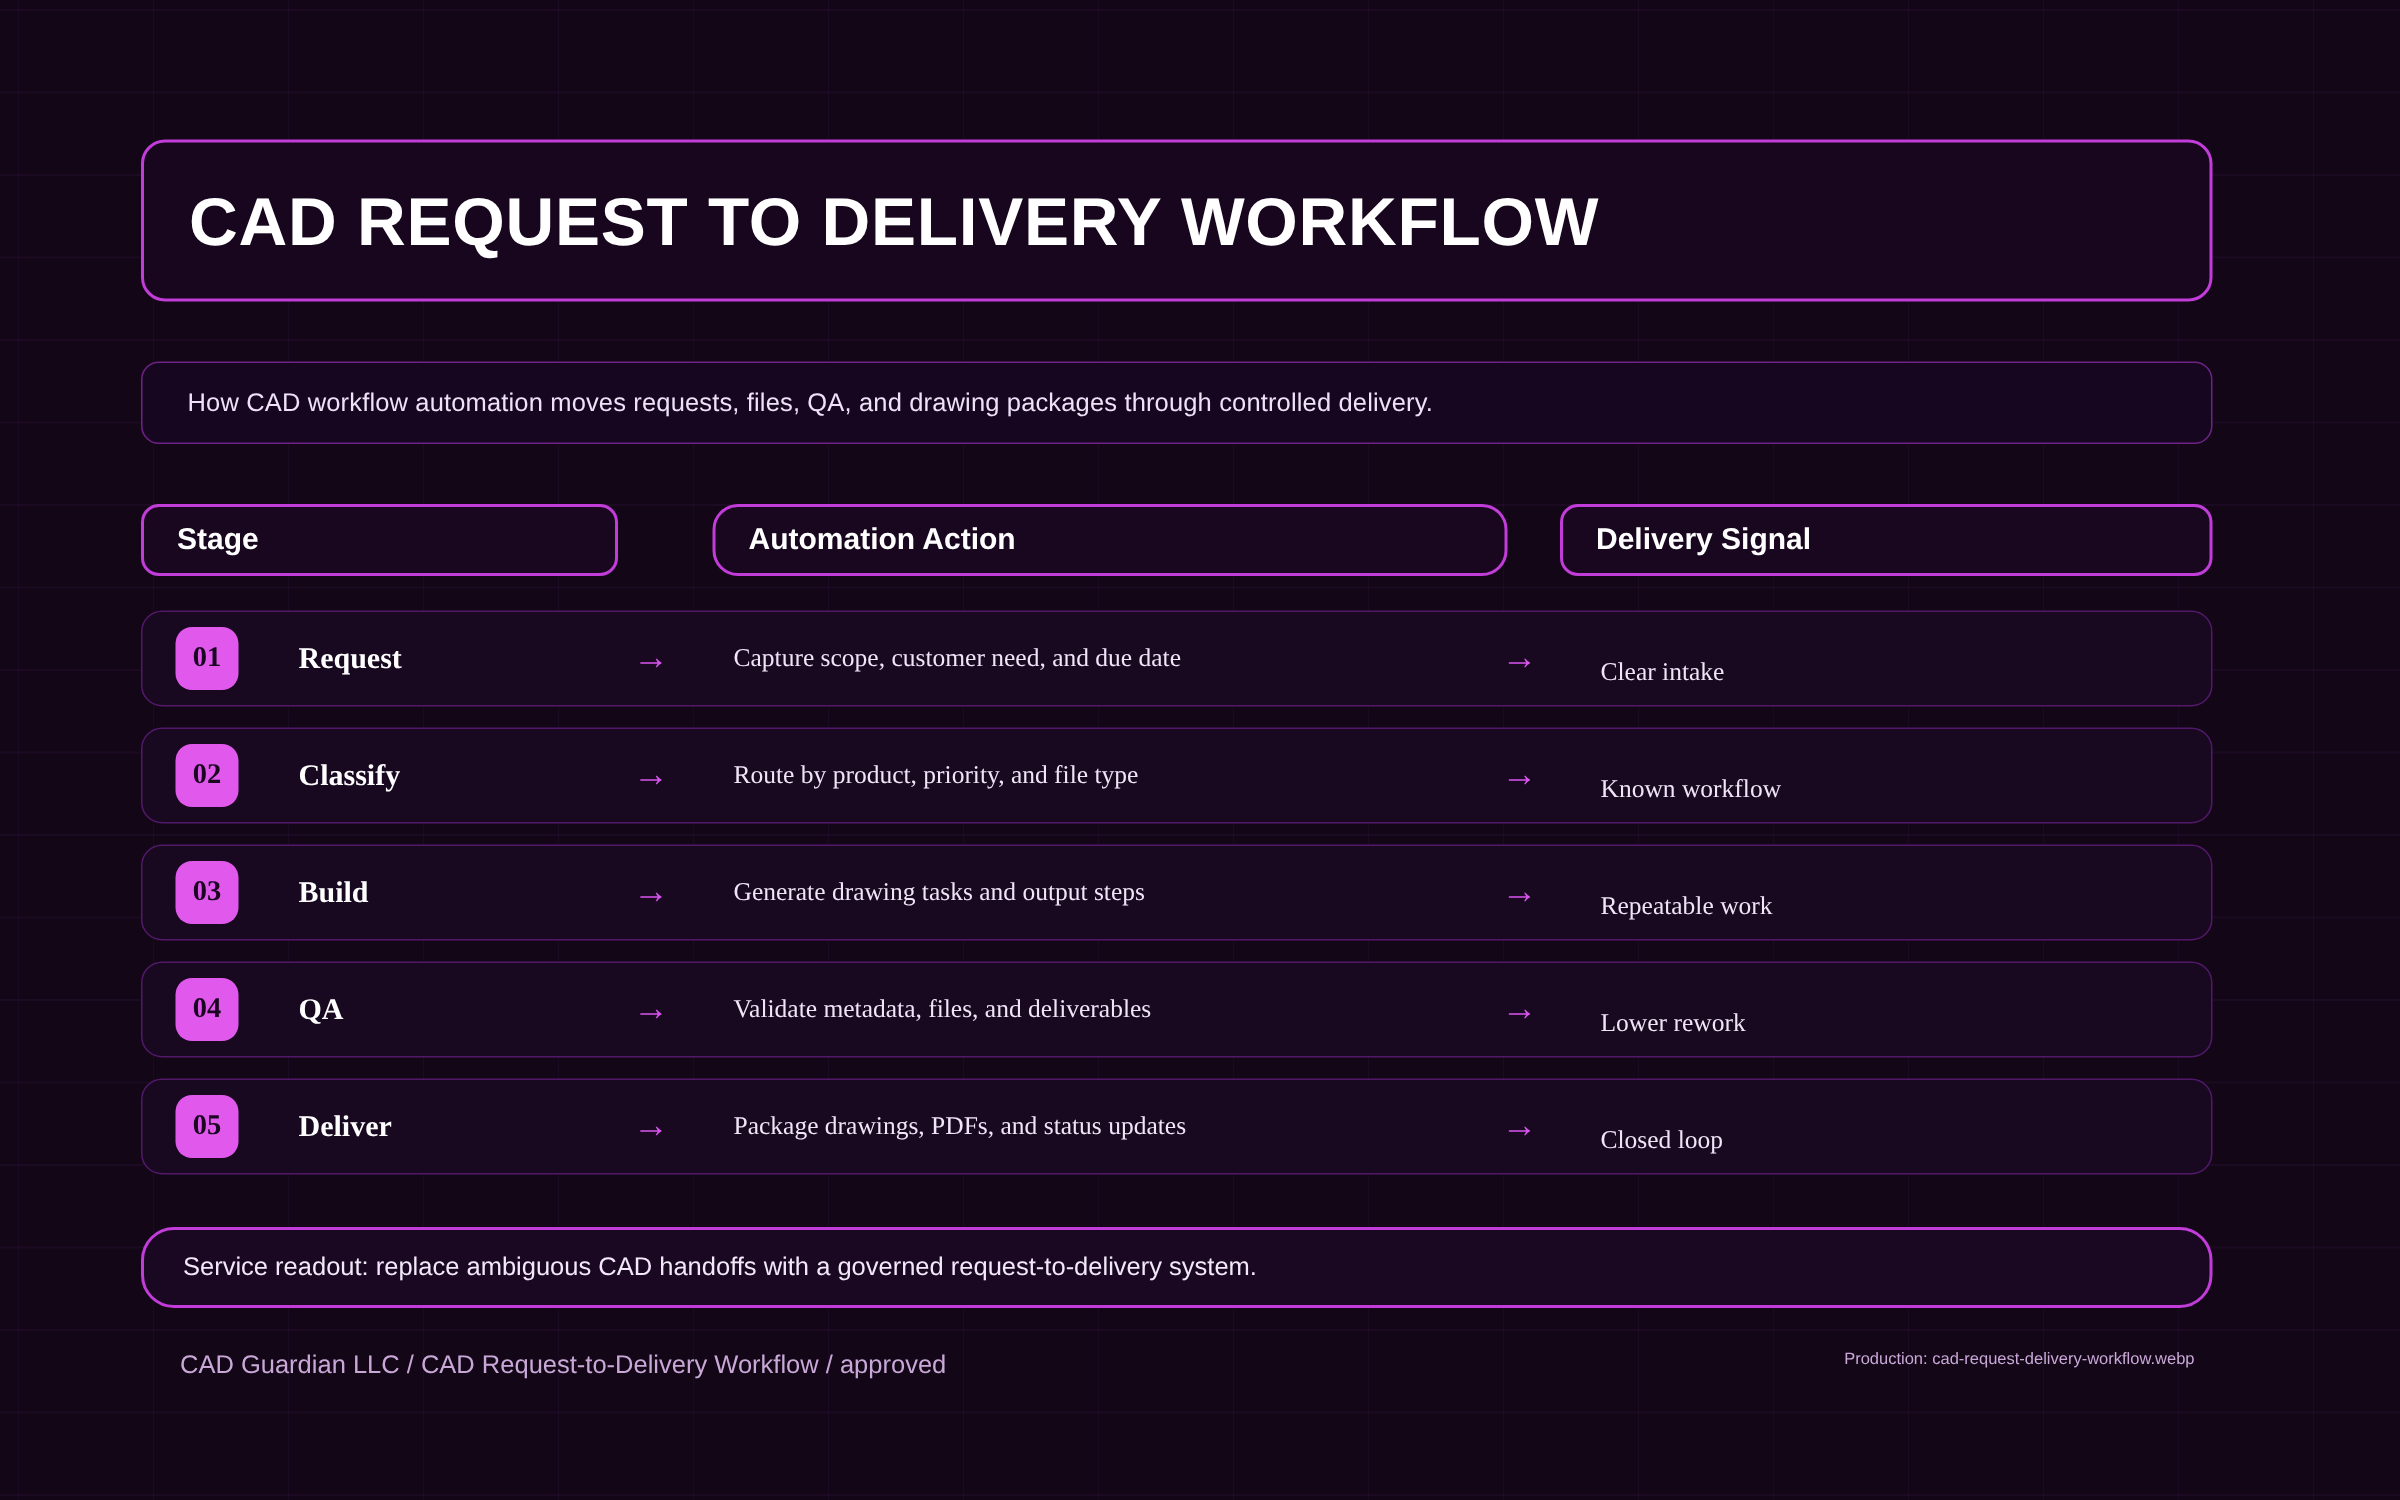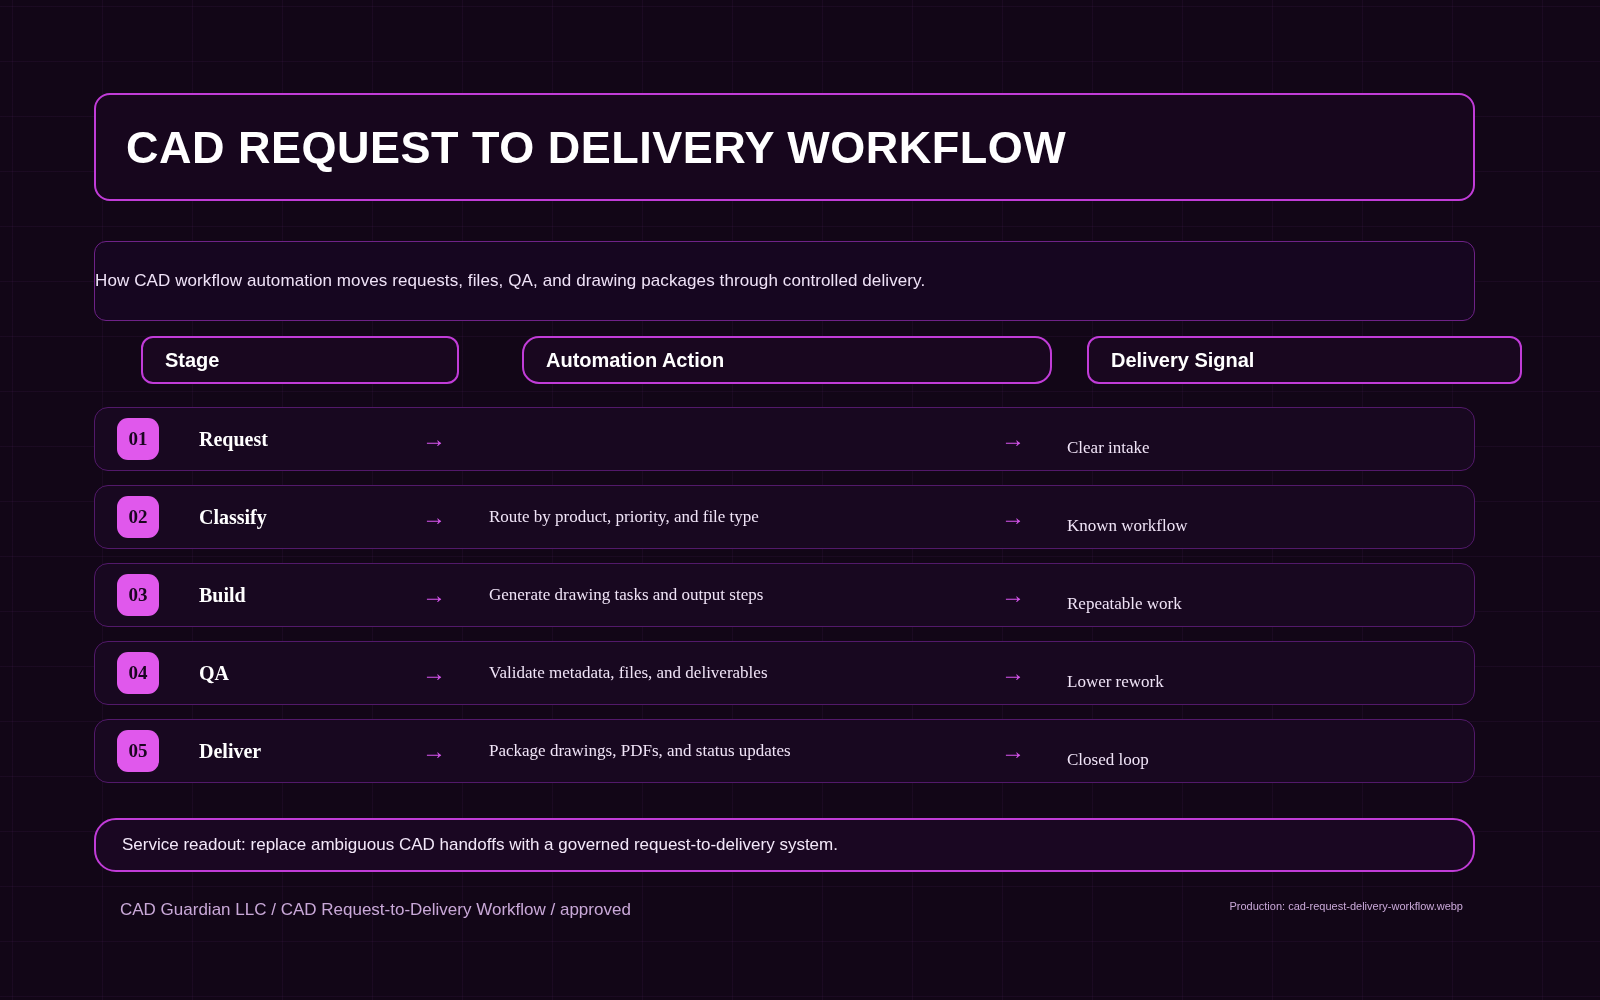--- a/index.html
+++ b/index.html
@@ -46,45 +46,45 @@
     color: #ffffff;
     line-height: 1;
   }
 
   
   .subtitle-banner {
     position: absolute;
     left: 94px;
     top: 241px;
     width: 1381px;
-    height: 80px;
+    height: 55px;
     border: 1px solid #6e2287;
     border-radius: 12px;
     background: #160620;
     display: flex;
     align-items: center;
+    padding-left: 30px;
   }
   .subtitle-text {
     font-size: 17px;
     color: #efe2f7;
     letter-spacing: 0.1px;
   }
 
   
   .col-header {
     position: absolute;
     top: 336px;
     height: 48px;
     border: 2px solid #c13cd8;
     border-radius: 12px;
     background: #19071f;
     display: flex;
     align-items: center;
     padding-left: 22px;
-    margin-left: 47px;
   }
   .col-header-text {
     font-size: 20px;
     font-weight: bold;
     color: #ffffff;
   }
   #col-stage  { left: 94px;   width: 318px; }
   #col-action { left: 475px;  width: 530px; border-radius: 17px; }
   #col-signal { left: 1040px; width: 435px; }
 
@@ -206,20 +206,21 @@
   <div class="col-header" id="col-signal">
     <div class="col-header-text">Delivery Signal</div>
   </div>
 
   <div class="rows">
 
     <div class="row">
       <div class="badge">01</div>
       <div class="stage-name">Request</div>
       <div class="arrow arrow-1">→</div>
+      <div class="action-text">Capture scope, customer need, and due date</div>
       <div class="arrow arrow-2">→</div>
       <div class="signal-text">Clear intake</div>
     </div>
 
     <div class="row">
       <div class="badge">02</div>
       <div class="stage-name">Classify</div>
       <div class="arrow arrow-1">→</div>
       <div class="action-text">Route by product, priority, and file type</div>
       <div class="arrow arrow-2">→</div>

